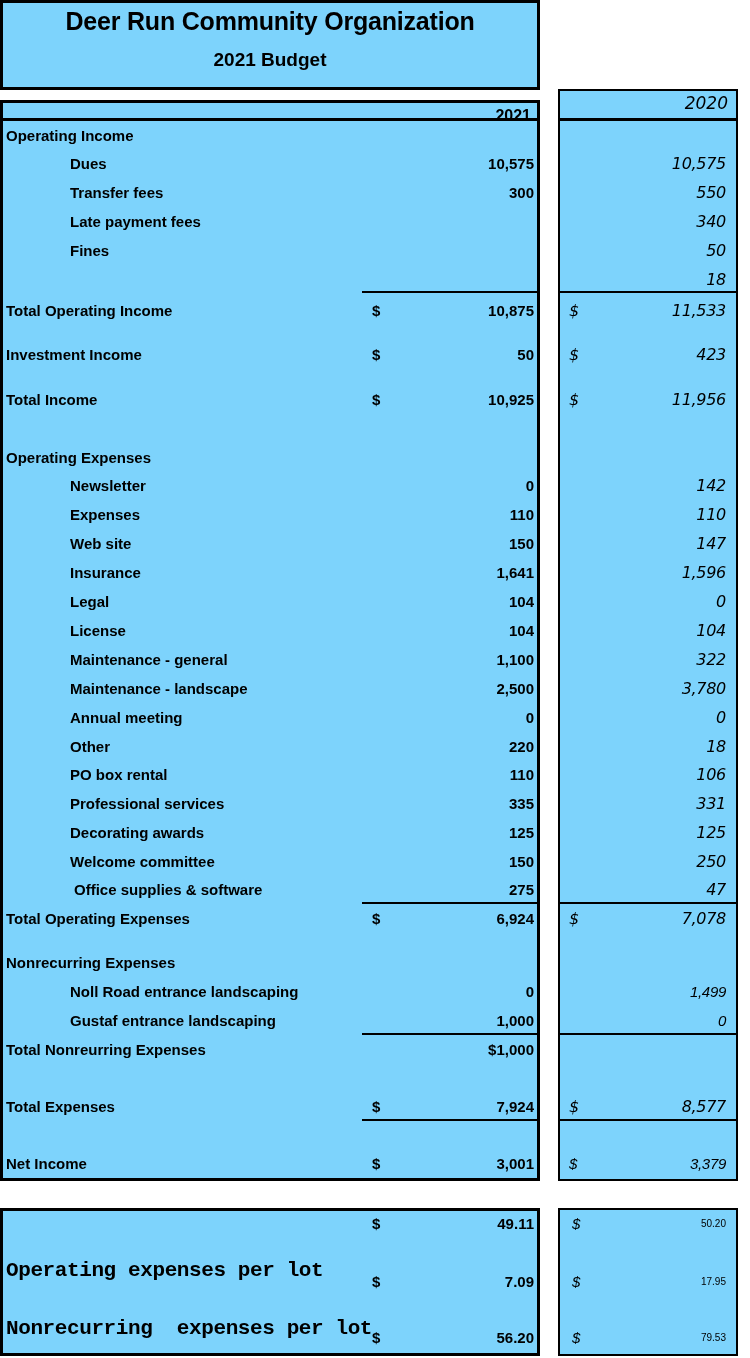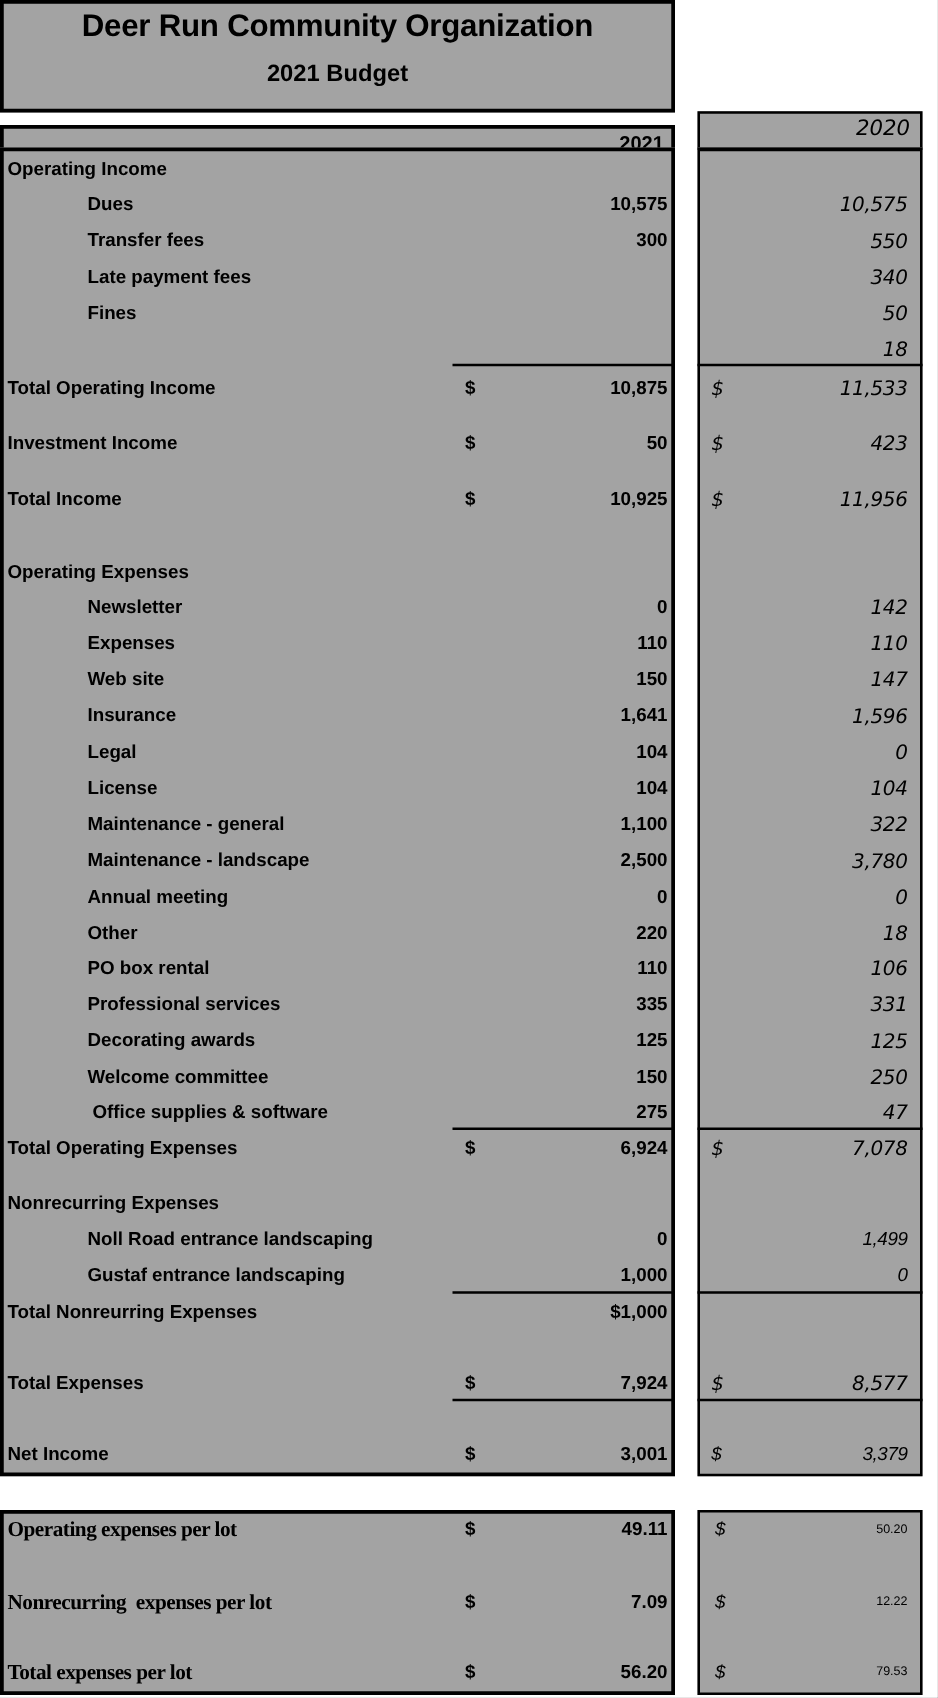--- a/index.html
+++ b/index.html
@@ -1,17 +1,17 @@
 <!DOCTYPE html>
 <html><head>
 <meta charset="utf-8">
 <style>
   html, body { margin: 0; padding: 0; background: #fff; }
   body { width: 750px; height: 1358px; position: relative; overflow: hidden; color: #000; }
-  .box { position: absolute; box-sizing: border-box; background: #a3a3a3; }
+  .box { position: absolute; box-sizing: border-box; background: #7dd3fc; }
   .title-box { left: 0; top: 0; width: 540px; height: 90px; border: 3px solid #000; border-bottom: 3px solid #000; }
   .title1 { position: absolute; left: 0; width: 100%; top: 4px; text-align: center;
             font-family: "Liberation Sans", sans-serif; font-weight: bold; font-size: 25px; letter-spacing: -0.2px; }
   .title2 { position: absolute; left: 0; width: 100%; top: 46px; text-align: center;
             font-family: "Liberation Sans", sans-serif; font-weight: bold; font-size: 19px; }
   .hdr-left { left: 0; top: 100px; width: 540px; height: 32px; border: 3px solid #000; }
   .hdr-right { left: 558px; top: 89px; width: 180px; height: 31px; border: 2px solid #000; }
   .hdr-left span { position: absolute; right: 6px; top: 4px; font-family: "Liberation Sans", sans-serif; font-weight: bold; font-size: 16px; }
   .hdr-right span { position: absolute; right: 8px; top: 2px; font-family: "DejaVu Sans", sans-serif; font-style: italic; font-size: 17px; }
 
@@ -28,21 +28,21 @@
   .v20 { position: absolute; right: 24px; font-family: "DejaVu Sans", sans-serif; font-style: italic; font-size: 16px; line-height: 24px; text-align: right; letter-spacing: -0.3px; }
   .v20.sm { font-family: "Liberation Sans", sans-serif; font-size: 15px; }
   .d20 { position: absolute; left: 569px; font-family: "DejaVu Sans", sans-serif; font-style: italic; font-size: 16px; line-height: 24px; }
   .d20.sm { font-family: "Liberation Sans", sans-serif; font-size: 15px; }
 
   .hline { position: absolute; height: 2px; background: #000; }
 
   .lot-left { left: 0; top: 1208px; width: 540px; height: 148px; border: 3px solid #000; }
   .lot-right { left: 558px; top: 1208px; width: 180px; height: 148px; border: 2px solid #000; }
   .lot-row { position: absolute; left: 0; width: 750px; height: 30px; }
-  .lot-lbl { position: absolute; left: 6px; font-family: Liberation Serif, serif; font-weight: bold; font-size: 17px; line-height: 30px; letter-spacing: -0.4px; white-space: pre; }
+  .lot-lbl { position: absolute; left: 6px; font-family: Liberation Mono, monospace; font-weight: bold; font-size: 21px; line-height: 30px; letter-spacing: -0.4px; white-space: pre; margin-top: 47px; }
   .lot-d21 { position: absolute; left: 372px; font-family: "Liberation Sans", sans-serif; font-weight: bold; font-size: 15px; line-height: 30px; }
   .lot-v21 { position: absolute; right: 216px; font-family: "Liberation Sans", sans-serif; font-weight: bold; font-size: 15px; line-height: 30px; }
   .lot-d20 { position: absolute; left: 572px; font-family: "Liberation Sans", sans-serif; font-style: italic; font-size: 15px; line-height: 30px; }
   .lot-v20 { position: absolute; right: 24px; font-family: "Liberation Sans", sans-serif; font-size: 10px; line-height: 30px; }
 </style>
 </head>
 <body>
 
 <div class="box title-box">
   <div class="title1">Deer Run Community Organization</div>
@@ -246,21 +246,21 @@
   <span class="lot-d21">$</span>
   <span class="lot-v21">49.11</span>
   <span class="lot-d20">$</span>
   <span class="lot-v20">50.20</span>
 </div>
 <div class="lot-row" style="top:1267px">
   <span class="lot-lbl">Nonrecurring  expenses per lot</span>
   <span class="lot-d21">$</span>
   <span class="lot-v21">7.09</span>
   <span class="lot-d20">$</span>
-  <span class="lot-v20">12.22</span>
+  <span class="lot-v20">17.95</span>
 </div>
 <div class="lot-row" style="top:1323px">
   <span class="lot-lbl">Total expenses per lot</span>
   <span class="lot-d21">$</span>
   <span class="lot-v21">56.20</span>
   <span class="lot-d20">$</span>
   <span class="lot-v20">79.53</span>
 </div>
 
 </body></html>

